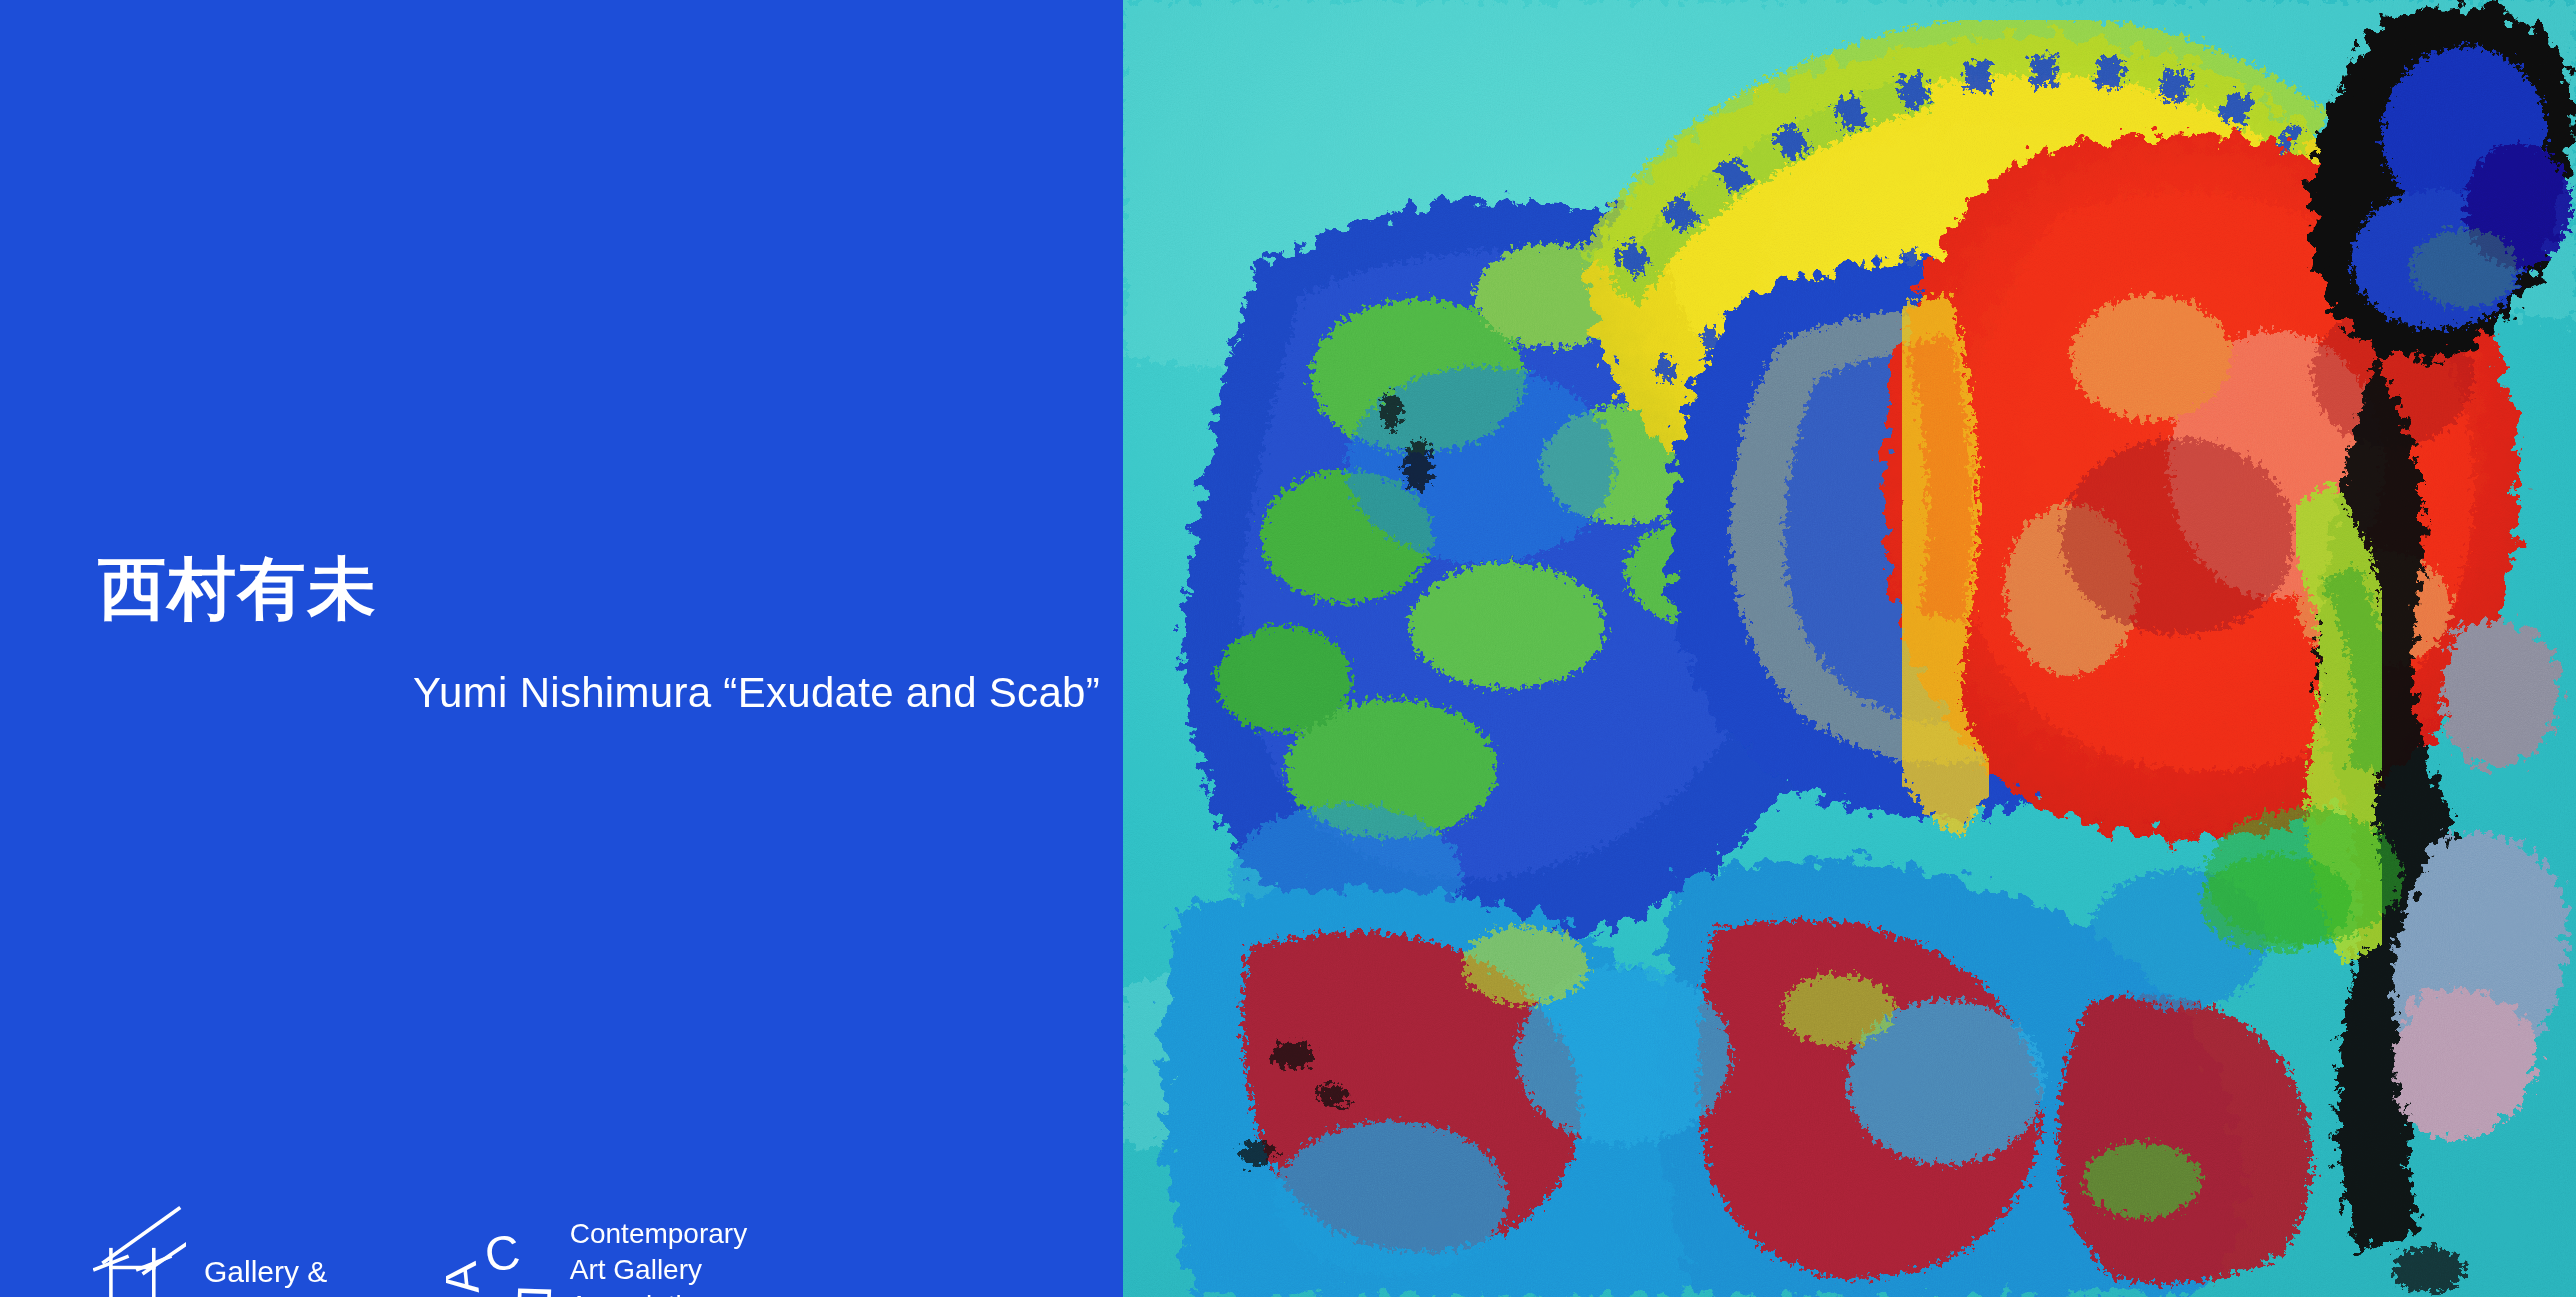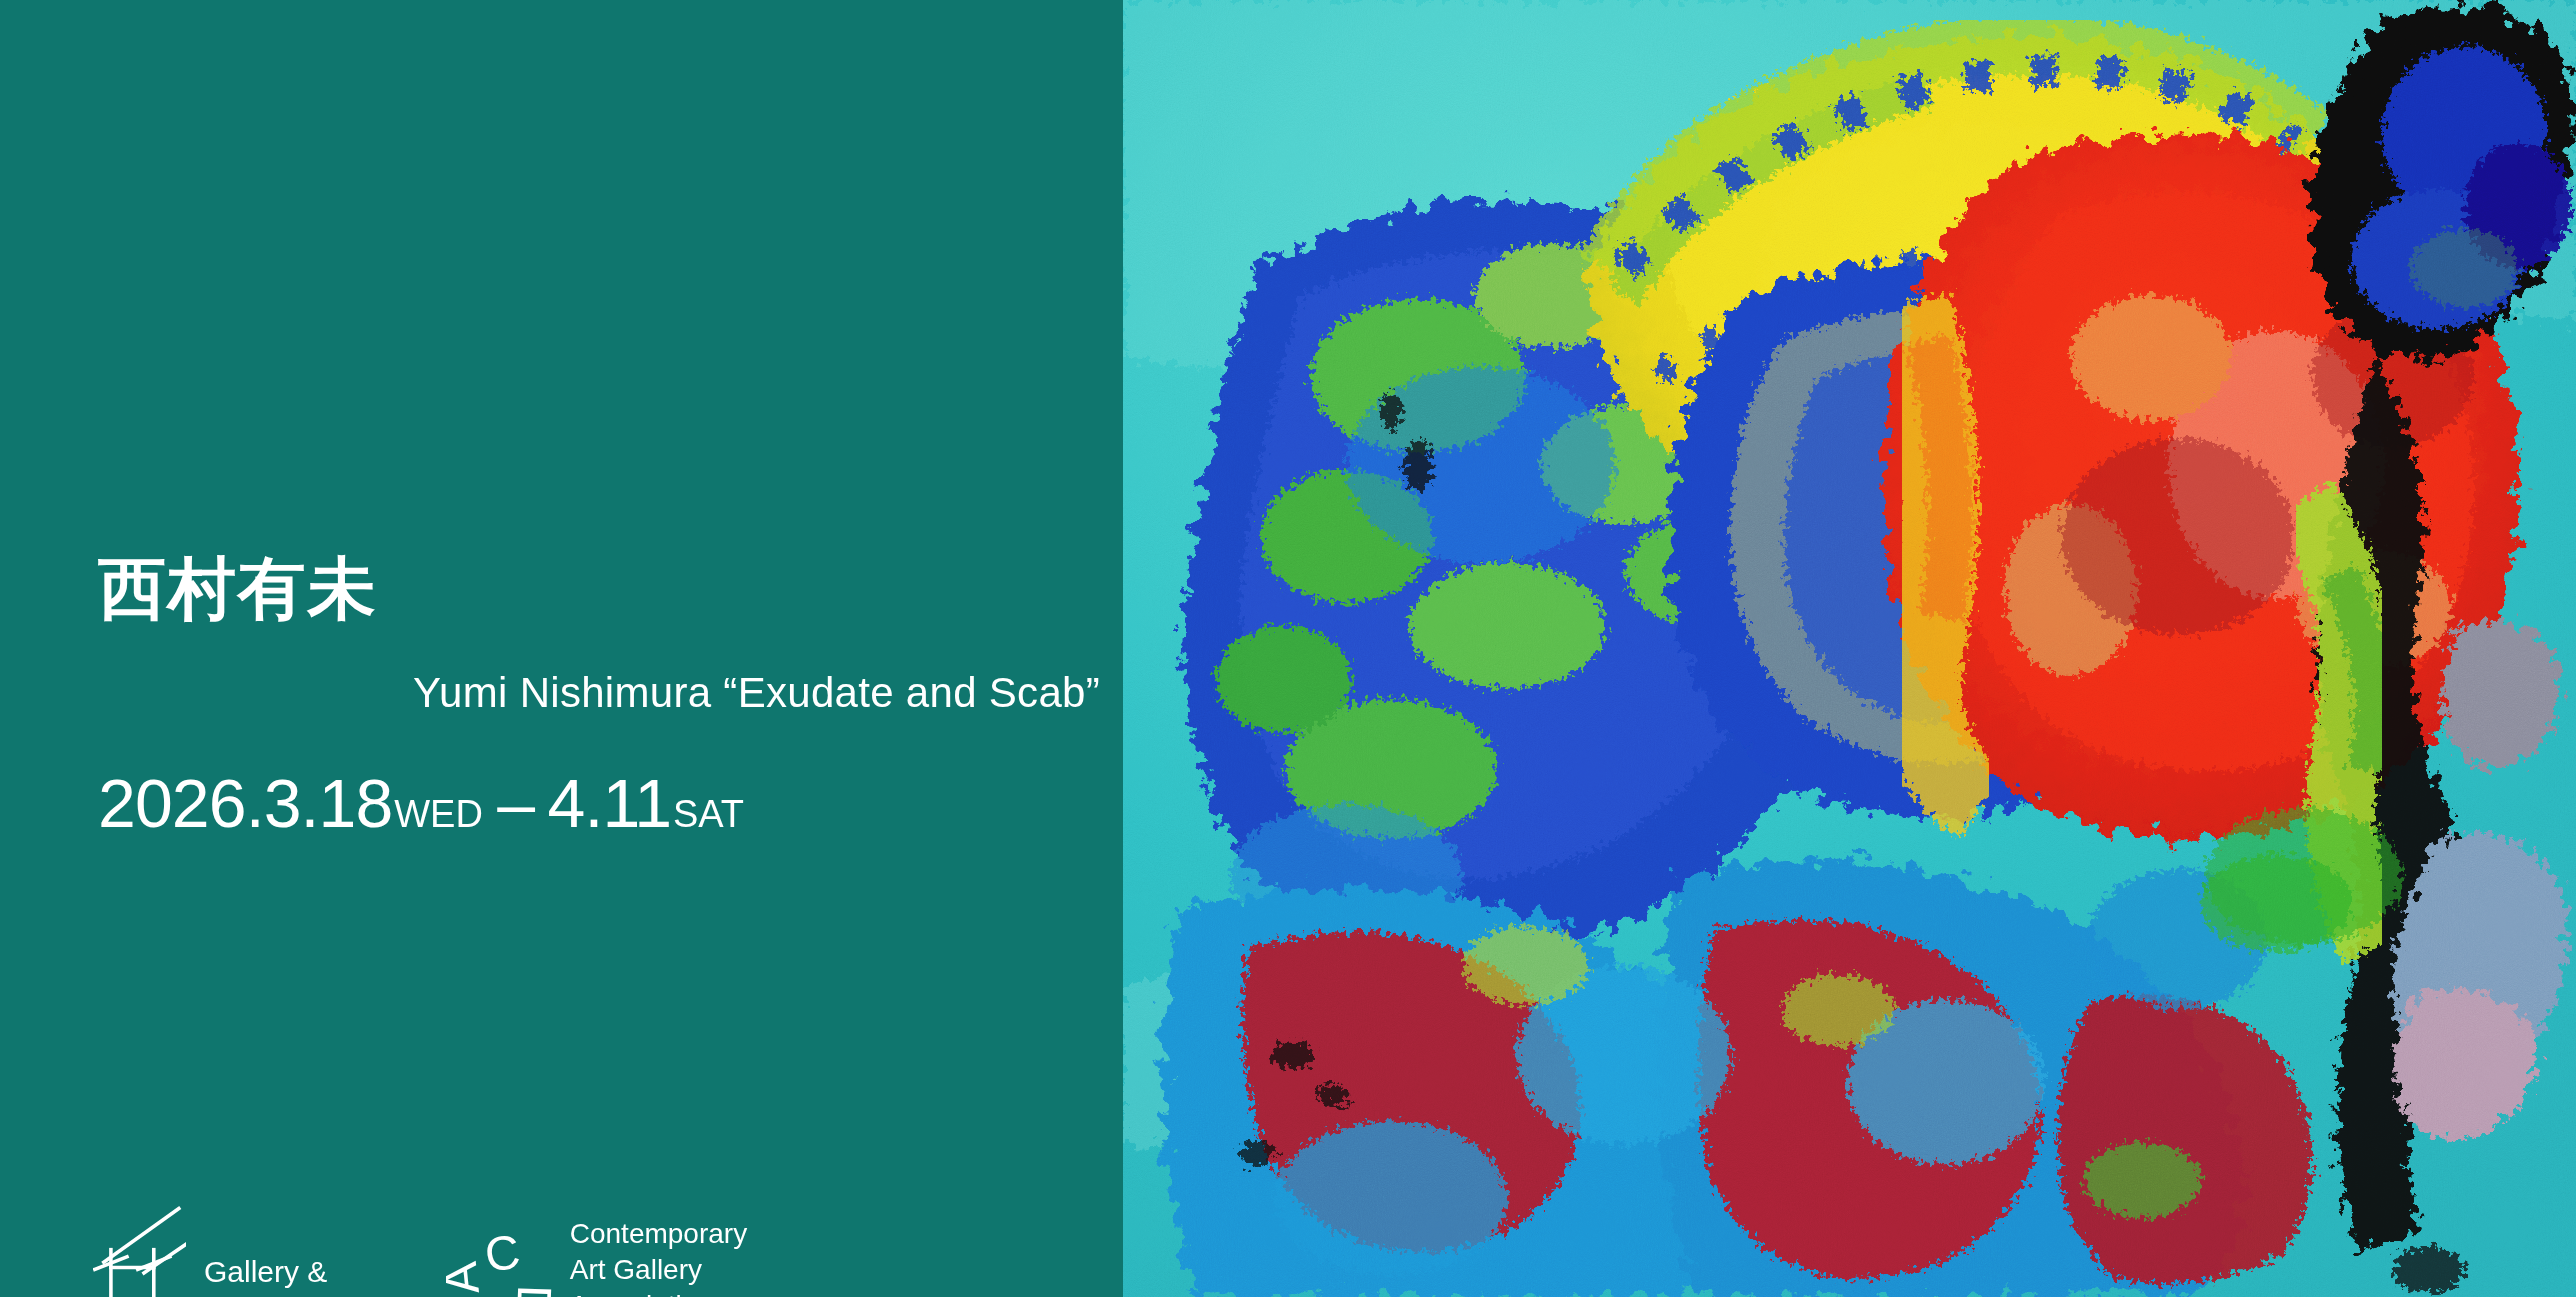--- a/index.html
+++ b/index.html
@@ -5,21 +5,21 @@
   * { margin:0; padding:0; box-sizing:border-box; }
   html,body { width:2576px; height:1298px; overflow:hidden; background:#111111; }
   body { font-family:"Liberation Sans","DejaVu Sans",sans-serif; }
 
   .poster { position:relative; width:2576px; height:1298px; display:flex; }
 
   
   .info-panel {
     position:relative;
     width:1123px; height:1298px;
-    background:#0f766e;
+    background:#1d4ed8;
     flex:0 0 1123px;
     overflow:hidden;
   }
 
   .titles { position:absolute; left:98px; top:547px; width:1002px; }
 
   .jp-artist {
     color:#ffffff;
     font-size:68px;
     line-height:1.22;
@@ -89,27 +89,20 @@
 <body>
 
 <div class="poster">
 
   <section class="info-panel">
 
     <div class="titles">
       <h1 class="jp-artist">西村有未</h1>
       <p class="en-title">Yumi Nishimura “Exudate and Scab”</p>
 
-      <div class="date-line">
-        <span class="date-big">2026.3.18</span>
-        <span class="date-dow">WED</span>
-        <span class="date-dash">–</span>
-        <span class="date-big">4.11</span>
-        <span class="date-dow">SAT</span>
-      </div>
     </div>
 
     <div class="logo-strip">
 
       <div class="logo-unit">
         <span class="gr-mark">
           <svg width="93" height="134" viewBox="0 0 104 150">
             <g stroke="#ffffff" stroke-width="4" fill="none" stroke-linecap="square">
               <line x1="12" y1="64" x2="96" y2="4"></line>
               <line x1="57" y1="76" x2="104" y2="44"></line>

